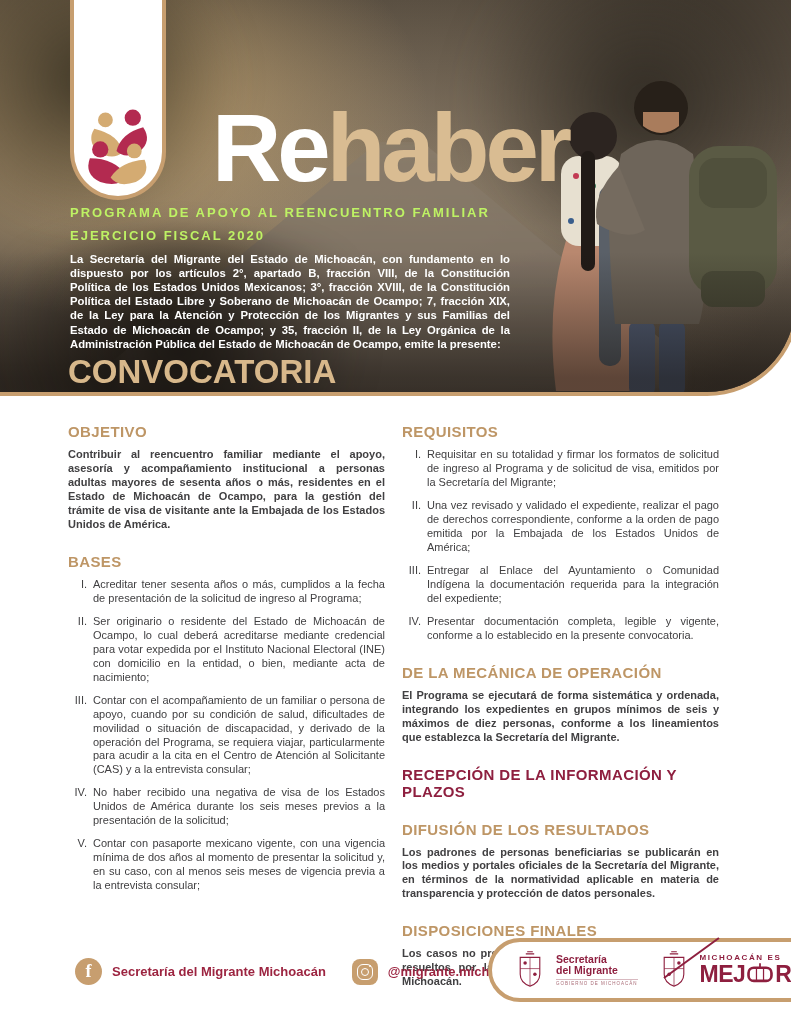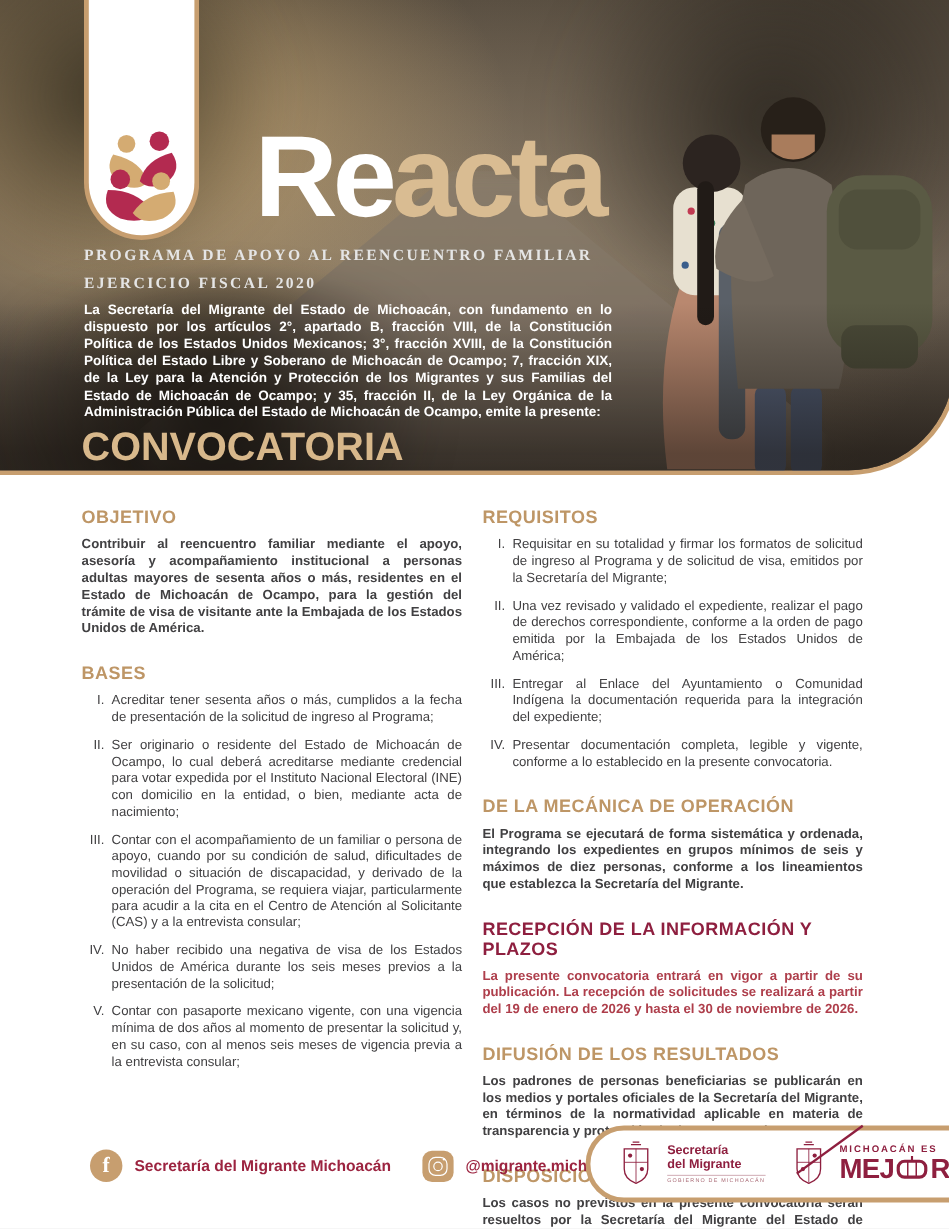--- a/index.html
+++ b/index.html
@@ -42,21 +42,21 @@
     border-radius:0 0 50px 50px; z-index:5;
   }
   .badge svg { position:absolute; left:50%; bottom:8px; transform:translateX(-50%); }
 
   .wordmark { position:absolute; left:178px; top:100px; z-index:5;
     font-size:96px; font-weight:bold; letter-spacing:-4px; line-height:1; }
   .wordmark .re { color:#ffffff;margin-left:34px; }
   .wordmark .fami { color:#D9BC92; }
 
   .program-title { position:absolute; left:70px; top:202px; z-index:5;
-    color:#e5e5e5; font-size:13px; font-weight:bold; letter-spacing:2px; line-height:1.75;font-family:Liberation Serif, serif; }
+    color:#bef264; font-size:13px; font-weight:bold; letter-spacing:2px; line-height:1.75; }
 
   .intro { position:absolute; left:70px; top:252px; width:440px; z-index:5;
     color:#ffffff; font-size:11.3px; font-weight:bold; line-height:1.25; text-align:justify; }
 
   .convocatoria { position:absolute; left:68px; bottom:1px; z-index:5;
     color:#D8B88B; font-size:33px; font-weight:bold; letter-spacing:0px; }
 
   
   .columns { position:absolute; top:396px; left:0; width:791px; padding:27px 72px 0 68px;
     display:flex; gap:17px; }
@@ -141,21 +141,21 @@
         <path d="M18 28 q-10 16 4 30 q20 14 34 2 q-4 -24 -38 -32 z" fill="#D4AB72"></path>
         <circle cx="70" cy="13" r="11" fill="#B32A50"></circle>
         <path d="M84 26 q12 18 -4 32 q-20 12 -32 0 q6 -24 36 -32 z" fill="#B32A50"></path>
         <circle cx="26" cy="56" r="11" fill="#B32A50"></circle>
         <path d="M12 68 q-8 22 14 32 q26 8 36 -8 q-16 -24 -50 -24 z" fill="#B32A50"></path>
         <circle cx="72" cy="58" r="10" fill="#D4AB72"></circle>
         <path d="M86 70 q8 20 -12 30 q-24 8 -34 -6 q14 -22 46 -24 z" fill="#D4AB72"></path>
       </svg>
     </div>
 
-    <div class="wordmark"><span class="re">Re</span><span class="fami">acta</span></div>
+    <div class="wordmark"><span class="re">Re</span><span class="fami">haber</span></div>
 
     <div class="program-title">
       <div>PROGRAMA DE APOYO AL REENCUENTRO FAMILIAR</div>
       <div>EJERCICIO FISCAL 2020</div>
     </div>
 
     <p class="intro">La Secretaría del Migrante del Estado de Michoacán, con fundamento en lo dispuesto por los artículos 2°, apartado B, fracción VIII, de la Constitución Política de los Estados Unidos Mexicanos; 3°, fracción XVIII, de la Constitución Política del Estado Libre y Soberano de Michoacán de Ocampo; 7, fracción XIX, de la Ley para la Atención y Protección de los Migrantes y sus Familias del Estado de Michoacán de Ocampo; y 35, fracción II, de la Ley Orgánica de la Administración Pública del Estado de Michoacán de Ocampo, emite la presente:</p>
 
     <div class="convocatoria">CONVOCATORIA</div>
   </div>
@@ -218,21 +218,20 @@
         </ul>
       </div>
 
       <div class="sec">
         <div class="sec-h">DE LA MECÁNICA DE OPERACIÓN</div>
         <p class="sec-p">El Programa se ejecutará de forma sistemática y ordenada, integrando los expedientes en grupos mínimos de seis y máximos de diez personas, conforme a los lineamientos que establezca la Secretaría del Migrante.</p>
       </div>
 
       <div class="sec">
         <div class="sec-h maroon">RECEPCIÓN DE LA INFORMACIÓN Y PLAZOS</div>
-        <p class="sec-p red">La presente convocatoria entrará en vigor a partir de su publicación. La recepción de solicitudes se realizará a partir del 19 de enero de 2026 y hasta el 30 de noviembre de 2026.</p>
       </div>
 
       <div class="sec">
         <div class="sec-h">DIFUSIÓN DE LOS RESULTADOS</div>
         <p class="sec-p">Los padrones de personas beneficiarias se publicarán en los medios y portales oficiales de la Secretaría del Migrante, en términos de la normatividad aplicable en materia de transparencia y protección de datos personales.</p>
       </div>
 
       <div class="sec">
         <div class="sec-h">DISPOSICIONES FINALES</div>
         <p class="sec-p">Los casos no previstos en la presente convocatoria serán resueltos por la Secretaría del Migrante del Estado de Michoacán.</p>

